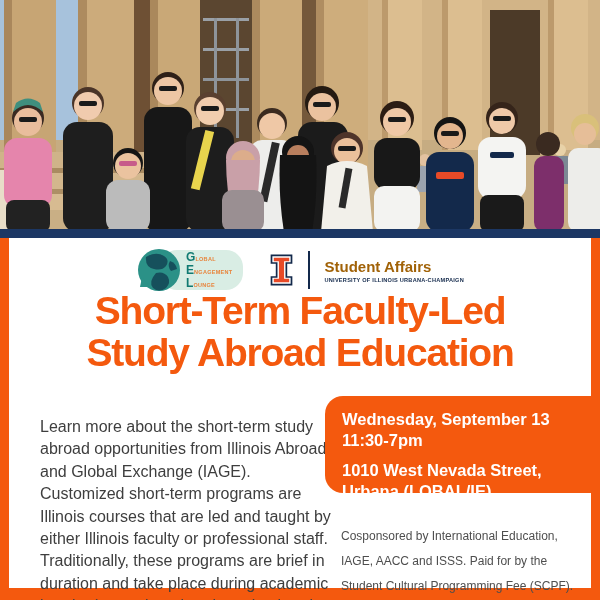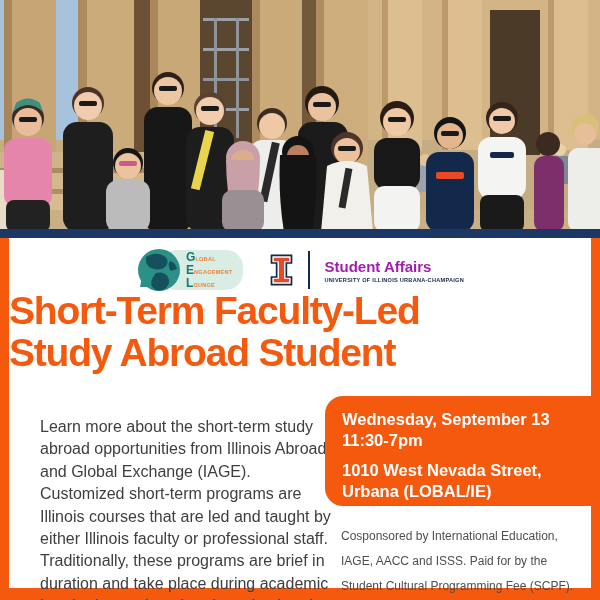--- a/index.html
+++ b/index.html
@@ -23,35 +23,35 @@
   .gel-pill{
     background:#D9EDE4;border-radius:17px;height:34px;padding:3px 10px 3px 26px;margin-left:-22px;
     display:flex;flex-direction:column;justify-content:center;line-height:10px;
   }
   .gel-line{white-space:nowrap;}
   .gel-initial{color:#117A72;font-weight:bold;font-size:12px;}
   .gel-rest{color:#E8833A;font-size:5.5px;font-weight:bold;letter-spacing:.3px;}
   .block-i{width:23px;height:32px;margin-left:14px;}
   .sa-divider{width:2px;height:38px;background:#13294B;margin:0 2px;}
   .sa-text{display:flex;flex-direction:column;justify-content:center;}
-  .sa-title{color:#a21caf;font-weight:bold;font-size:15px;line-height:17px;}
+  .sa-title{color:#a16207;font-weight:bold;font-size:15px;line-height:17px;}
   .sa-sub{color:#13294B;font-size:5.6px;font-weight:bold;letter-spacing:.25px;margin-top:2px;}
   
   .title{
-    position:absolute;top:52px;left:0;width:582px;
+    position:absolute;top:52px;left:0;width:582px;text-align:center;
     color:#F4590E;font-weight:bold;font-size:39px;line-height:42px;letter-spacing:-1.2px;
   }
   
   .body-text{
     position:absolute;left:31px;top:162px;width:292px;
     color:#3E3E3E;font-size:16px;line-height:22.4px;
   }
   
   .event-box{
-    position:absolute;left:316px;right:0;top:158px;height:110px;
+    position:absolute;left:316px;right:0;top:158px;height:97px;
     background:#F4590E;border-radius:18px 0 0 18px;
     color:#ffffff;font-weight:bold;font-size:16.5px;line-height:21px;
     padding:13px 8px 0 17px;box-sizing:border-box;
   }
   .event-gap{height:9px;}
   
   .cosponsor{
     position:absolute;left:332px;right:16px;top:274px;
     color:#4E4E4E;font-size:12px;line-height:25px;
   }
@@ -226,21 +226,21 @@
       <div class="sa-divider"></div>
 
       <div class="sa-text">
         <div class="sa-title">Student Affairs</div>
         <div class="sa-sub">UNIVERSITY OF ILLINOIS URBANA-CHAMPAIGN</div>
       </div>
     </div>
 
     <div class="title">
       <span style="display:block">Short-Term Faculty-Led</span>
-      <span style="display:block">Study Abroad Student</span>
+      <span style="display:block">Study Abroad Education</span>
     </div>
 
     <p class="body-text">Learn more about the short-term study abroad opportunities from Illinois Abroad and Global Exchange (IAGE). Customized short-term programs are Illinois courses that are led and taught by either Illinois faculty or professional staff. Traditionally, these programs are brief in duration and take place during academic breaks (e.g., winter break, spring break, and summer).</p>
 
     <div class="event-box">
       <div>Wednesday, September 13</div>
       <div>11:30-7pm</div>
       <div class="event-gap"></div>
       <div>1010 West Nevada Street,</div>
       <div>Urbana (LOBAL/IE)</div>

